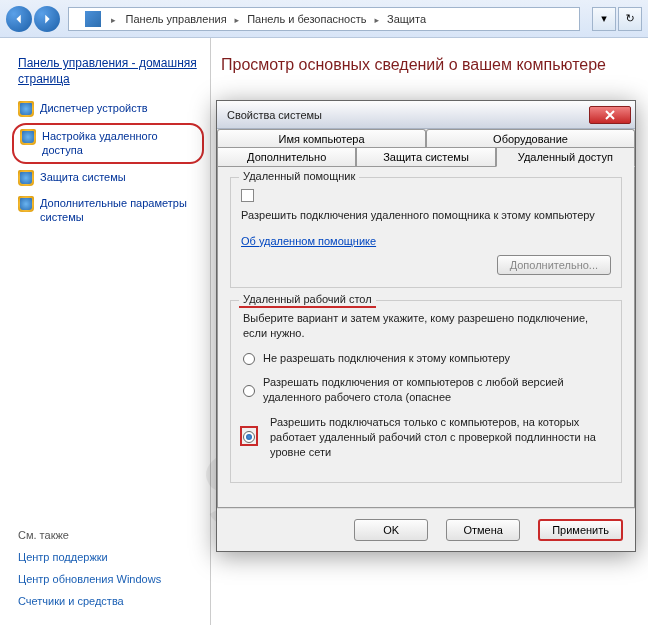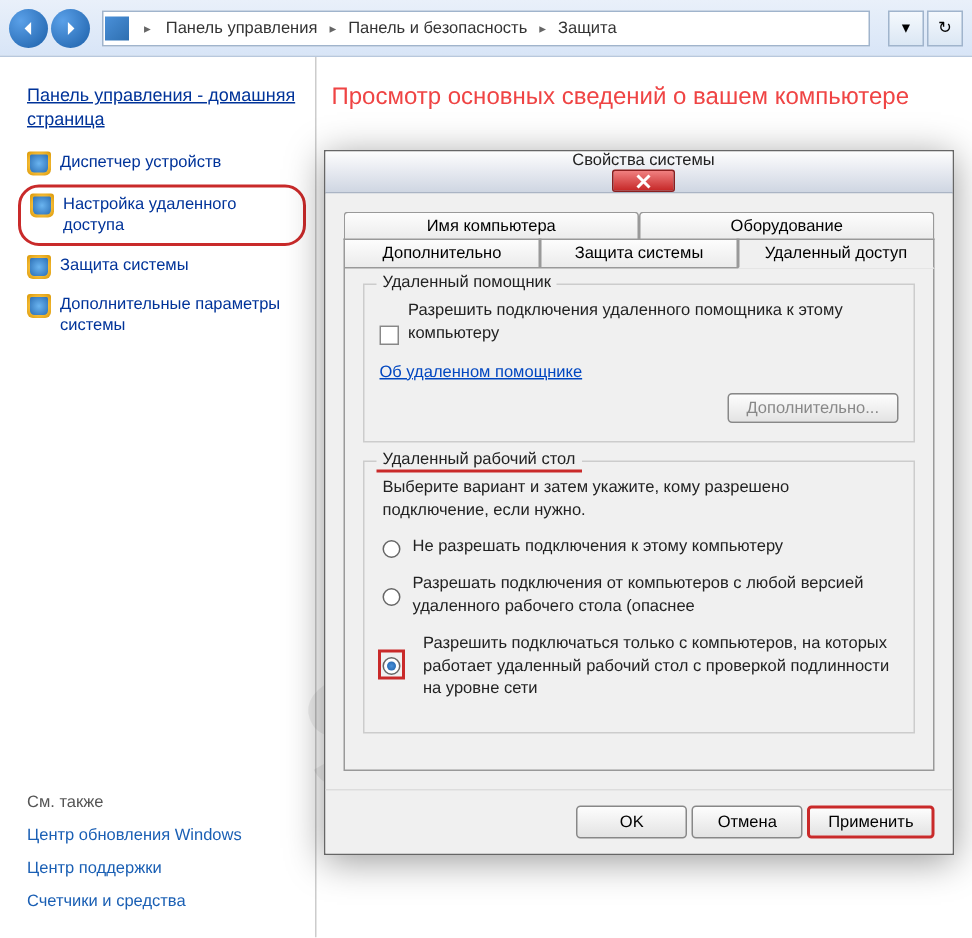--- a/index.html
+++ b/index.html
@@ -3,21 +3,21 @@
 <meta charset="utf-8">
 <style>
 * { box-sizing: border-box; margin: 0; padding: 0; font-family: "Segoe UI", Tahoma, sans-serif; font-size: 11px; }
 body { width: 648px; height: 625px; background: #fff; position: relative; overflow: hidden; }
 
 
 .toolbar { height: 38px; background: linear-gradient(#e9f0fa, #d8e5f7); border-bottom: 1px solid #b8c8dd; display: flex; align-items: center; padding: 0 6px; gap: 8px; }
 .nav-arrows { display: flex; gap: 2px; }
 .nav-btn { width: 26px; height: 26px; border-radius: 50%; background: radial-gradient(circle at 30% 30%, #5aa0e8, #1c5fa8); display: flex; align-items: center; justify-content: center; color: #fff; cursor: pointer; }
 .nav-btn svg { width: 14px; height: 14px; fill: #fff; }
-.addr-bar { flex: 1; height: 24px; background: #fff; border: 1px solid #a0b4cc; display: flex; align-items: center; padding: 0 1px; gap: 8px; }
+.addr-bar { flex: 1; height: 24px; background: #fff; border: 1px solid #a0b4cc; display: flex; align-items: center; padding: 0 16px; gap: 8px; }
 .addr-icon { width: 16px; height: 16px; background: linear-gradient(135deg,#4a90d9,#2e6fb0); display:inline-block;}
 .addr-text { color: #333; display: flex; align-items: center; gap: 6px; }
 .addr-sep::after { content: "▸"; color: #666; font-size: 9px; margin: 0 2px; }
 .addr-btns { display: flex; gap: 2px; margin-left: 4px; }
 .addr-side-btn { width: 24px; height: 24px; border: 1px solid #a0b4cc; background: linear-gradient(#f5f9fd,#dbe7f4); display:flex; align-items:center; justify-content:center; cursor:pointer;}
 
 
 .main { display: flex; height: calc(100% - 38px); }
 .sidebar { width: 210px; background: #fff; padding: 18px 12px 12px 18px; }
 .sb-title { color: #003399; font-size: 12px; margin-bottom: 14px; line-height: 1.3; text-decoration: underline; }
@@ -25,59 +25,59 @@
 .sb-item .icon { width: 16px; height: 16px; flex-shrink: 0; }
 .shield-icon { background: radial-gradient(circle,#ffc94a 40%,#d79400 100%); border-radius: 2px 2px 4px 4px; position:relative;}
 .shield-icon::after{content:"";position:absolute;inset:2px;background:radial-gradient(circle,#6ab4f0,#2c6fb5);border-radius:1px 1px 3px 3px;}
 .sb-link { color: #003399; line-height: 1.3; }
 .sb-highlighted { border: 2px solid #c92a2a; border-radius: 14px; padding: 4px 6px; margin: -4px -6px 6px -6px; }
 .sb-section { position: absolute; bottom: 8px; left: 18px; width: 180px; }
 .sb-sec-title { color: #555; margin-bottom: 10px; }
 .sb-sec-link { color: #1a5fb4; margin-bottom: 10px; cursor:pointer; }
 
 .content { flex: 1; background: #fff; border-left: 1px solid #ccc; padding: 18px 10px; position: relative; }
-.content h1 { color: #ef4444; font-size: 16px; font-weight: normal; margin-bottom: 12px; }
+.content h1 { color: #7f1d1d; font-size: 16px; font-weight: normal; margin-bottom: 12px; }
 
 
 .dialog { position: absolute; left: 216px; top: 100px; width: 420px; background: #f0f0f0; border: 1px solid #666; box-shadow: 0 4px 24px rgba(0,0,0,0.4); }
-.dlg-title { height: 28px; background: linear-gradient(#fdfdfd,#e6e9f0 50%,#cfd6e2); display:flex; align-items:center; justify-content:space-between; padding: 0 4px 0 10px; border-bottom:1px solid #aab4c4;flex-direction:column;}
+.dlg-title { height: 28px; background: linear-gradient(#fdfdfd,#e6e9f0 50%,#cfd6e2); display:flex; align-items:center; justify-content:space-between; padding: 0 4px 0 10px; border-bottom:1px solid #aab4c4;}
 .dlg-title-text { color: #222; }
 .dlg-close { width: 42px; height: 18px; background: linear-gradient(#f08080,#c62828); border: 1px solid #8a1f1f; border-radius: 2px; display:flex; align-items:center; justify-content:center; cursor:pointer;}
 .dlg-close svg { width:10px; height:10px; stroke:#fff; stroke-width:2;}
 
-.dlg-body { padding: 12px; background: #f0f0f0; }
+.dlg-body { padding: 0; background: #f0f0f0; }
 .tabs { position: relative; }
 .tab-row { display: flex; }
 .tab { border: 1px solid #999; border-bottom: none; background: linear-gradient(#fdfdfd,#ebebeb); padding: 3px 0; text-align: center; cursor: pointer; position: relative; font-size: 11px;}
 .tab.back-row { flex:1; border-radius: 3px 3px 0 0; margin-bottom:-1px;}
 .tab.front-row { flex:1; }
 .tab.active { background: #f0f0f0; z-index: 2; border-bottom: 1px solid #f0f0f0; margin-bottom:-1px;}
 .tab-content { border: 1px solid #999; background: #f0f0f0; padding: 10px 12px 12px 12px; }
 
 .group { border: 1px solid #ccc; padding: 10px 10px 12px 10px; margin-bottom: 12px; position: relative; }
 .group-label { position: absolute; top: -8px; left: 8px; background: #f0f0f0; padding: 0 4px; color: #222; }
 .group-label.underlined { border-bottom: 2px solid #c92a2a; padding-bottom:1px; }
-.chk-row { display: flex; align-items: flex-end; gap: 6px; margin-bottom: 8px; }
+.chk-row { display: flex; align-items: flex-start; gap: 6px; margin-bottom: 8px; flex-direction: column; }
 .chk { width: 13px; height: 13px; border: 1px solid #888; background: #fff; flex-shrink: 0; margin-top:1px; cursor:pointer;}
 .group .text { color: #222; line-height: 1.35; }
 .link { color: #0046c0; text-decoration: underline; cursor: pointer; display:inline-block; margin-top:4px;}
 .btn-row { display: flex; justify-content: flex-end; margin-top: 8px; }
 .btn { background: linear-gradient(#fdfdfd,#e3e3e3); border: 1px solid #888; border-radius: 3px; padding: 3px 12px; cursor: pointer; font-size:11px;}
 .btn.disabled { color: #888; cursor: default; }
 
 .desc { color: #222; margin-bottom: 10px; line-height:1.35; padding-left:2px;}
 .radio-row { display: flex; align-items: center; gap: 8px; margin-bottom: 10px; padding-left:2px;}
 .radio { width: 12px; height: 12px; border: 1px solid #666; border-radius: 50%; background: #fff; flex-shrink: 0; margin-top: 2px; position: relative; cursor:pointer;}
 .radio.checked::after { content: ""; position: absolute; inset: 2px; background: radial-gradient(circle,#4a90d9,#1c5fa8); border-radius: 50%; }
 .radio-wrap-highlight { border: 2px solid #c92a2a; padding: 1px; margin: -3px 4px 0 -3px; }
 .radio-text { color: #222; line-height: 1.35; flex:1;}
 
 .bottom-row { display: flex; align-items: center; justify-content: space-between; margin-top: 6px; }
 
-.dlg-footer { background: #f0f0f0; padding: 10px 12px; display: flex; justify-content: flex-end; gap: 3px; border-top: 1px solid #ddd;}
+.dlg-footer { background: #f0f0f0; padding: 10px 12px; display: flex; justify-content: flex-end; gap: 18px; border-top: 1px solid #ddd;}
 .dlg-footer .btn { min-width: 74px; text-align:center;}
 .btn.apply-highlight { border: 2px solid #c92a2a; }
 
 .watermark { position: absolute; right: 40px; bottom: 140px; font-size: 100px; color: rgba(0,0,0,0.06); font-weight: bold; transform: rotate(-20deg); letter-spacing: 6px; pointer-events:none; font-style:italic;}
 </style>
 </head>
 <body>
 
 <div class="toolbar">
   <div class="nav-arrows">
@@ -124,22 +124,22 @@
       <span class="icon shield-icon"></span>
       <span class="sb-link">Защита системы</span>
     </div>
     <div class="sb-item">
       <span class="icon shield-icon"></span>
       <span class="sb-link">Дополнительные параметры системы</span>
     </div>
 
     <div class="sb-section">
       <div class="sb-sec-title">См. также</div>
+      <div class="sb-sec-link">Центр поддержки</div>
       <div class="sb-sec-link">Центр обновления Windows</div>
-      <div class="sb-sec-link">Центр поддержки</div>
       <div class="sb-sec-link">Счетчики и средства</div>
     </div>
   </div>
 
   <div class="content">
     <h1>Просмотр основных сведений о вашем компьютере</h1>
   </div>
 </div>
 
 <div class="watermark">SP.COM</div>

